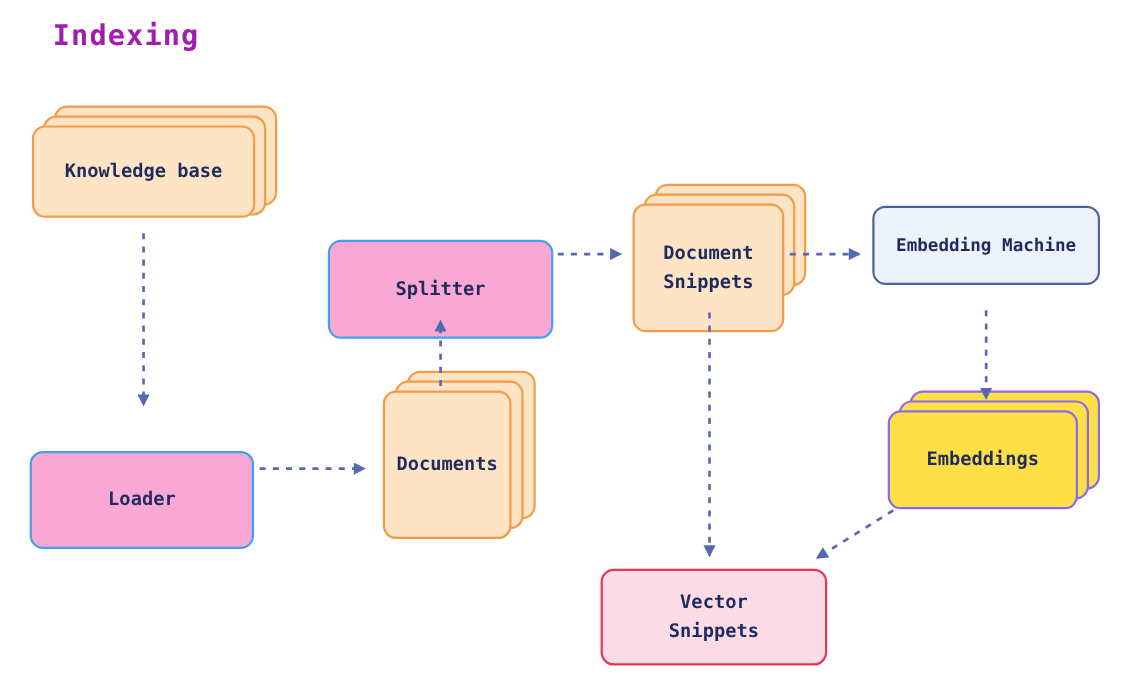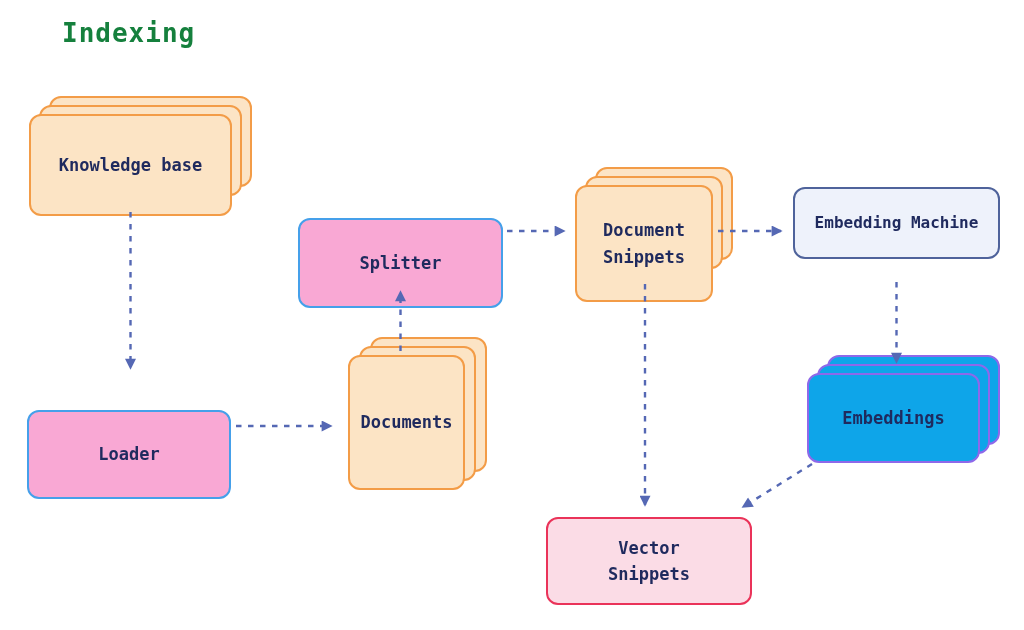--- a/index.html
+++ b/index.html
@@ -10,25 +10,25 @@
   }
   #canvas {
     position: relative;
     width: 1024px;
     height: 630px;
     background: #ffffff;
     overflow: hidden;
   }
   .title {
     position: absolute;
-    left: 62px;
+    left: 48px;
     top: 18px;
     font-size: 26px;
     font-weight: bold;
-    color: #15803d;
+    color: #a21caf;
     letter-spacing: 1px;
   }
   
   .box {
     position: absolute;
     border-radius: 12px;
     border: 2px solid;
     display: flex;
     align-items: center;
     justify-content: center;
@@ -50,40 +50,40 @@
   .card {
     position: absolute;
     border-radius: 12px;
     border: 2px solid;
     box-sizing: border-box;
     display: flex;
     align-items: center;
     justify-content: center;
   }
   .orange .card { background: #fce4c5; border-color: #f39c47; }
-  .purple .card { background: #0ea5e9; border-color: #8e68ea; }
+  .purple .card { background: #fde047; border-color: #8e68ea; }
   .arrow-layer {
     position: absolute;
     left: 0; top: 0;
     width: 1024px;
     height: 630px;
     pointer-events: none;
   }
 </style>
 </head>
 <body>
 
 <div id="canvas">
 
   <div class="title">Indexing</div>
 
   <div class="stack orange" style="left:29px; top:96px; width:223px; height:109px;">
     <div class="card" style="left:20px; top:0; width:203px; height:91px;"></div>
     <div class="card" style="left:10px; top:9px; width:203px; height:91px;"></div>
-    <div class="card" style="left:0; top:18px; width:203px; height:102px;">
+    <div class="card" style="left:0; top:18px; width:203px; height:84px;">
       <span class="label">Knowledge base</span>
     </div>
   </div>
 
   <div class="box blue" style="left:27px; top:382px; width:204px; height:89px;">
     <span class="label">Loader</span>
   </div>
 
   <div class="stack orange" style="left:348px; top:337px; width:139px; height:153px;">
     <div class="card" style="left:22px; top:0; width:117px; height:135px;"></div>

